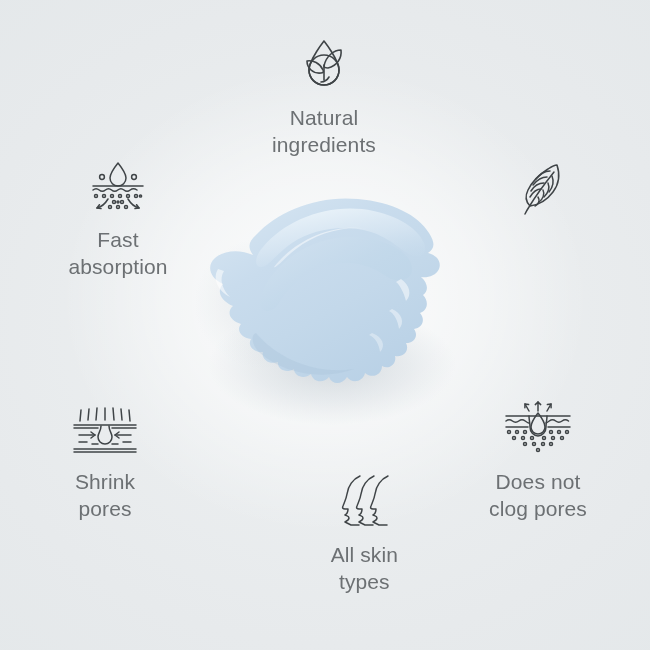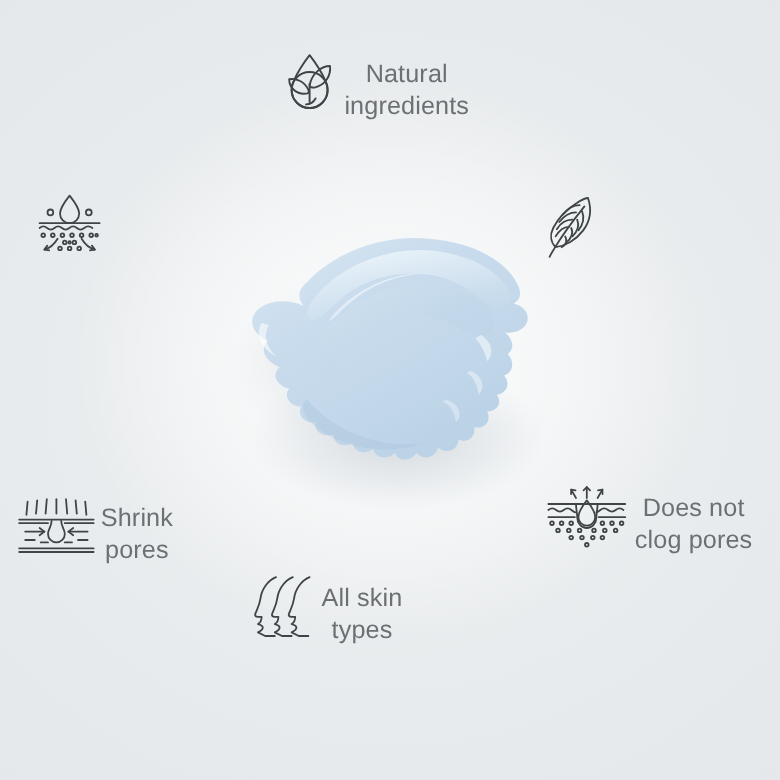--- a/index.html
+++ b/index.html
@@ -28,21 +28,21 @@
     background:
       radial-gradient(ellipse 52% 46% at 50% 46%, rgba(255,255,255,0.85) 0%, rgba(255,255,255,0.45) 45%, rgba(255,255,255,0.0) 78%),
       radial-gradient(ellipse 80% 70% at 50% 50%, #eef1f2 0%, #e7eaec 70%, #e4e8ea 100%);
     pointer-events: none;
   }
 
   
   .feature {
     position: absolute;
     display: flex;
-    flex-direction: row;
+    flex-direction: column;
     align-items: center;
     width: 190px;
   }
   .feature-icon {
     display: block;
     line-height: 0;
   }
   .feature-icon svg {
     display: block;
   }
@@ -57,21 +57,21 @@
     letter-spacing: 0.1px;
     white-space: pre-line;
   }
 
   
   #feature-natural       { left: 229px; top: 36px; }
   #feature-fast          { left: 23px;  top: 160px; }
   #feature-light         { left: 447px; top: 160px; }
   #feature-shrink        { left: 10px;  top: 406px; }
   #feature-clog          { left: 443px; top: 398px; justify-content: center; }
-  #feature-alltypes      { left: 208px; top: 473px; }
+  #feature-alltypes      { left: 208px; top: 473px; align-items: flex-end; }
 
   
   #swatch {
     position: absolute;
     left: 196px;
     top: 183px;
     width: 262px;
     height: 248px;
   }
   #swatch svg { display: block; }
@@ -226,20 +226,22 @@
         <path d="M56 48 l -4 0.6 M56 48 l -2.4 -3.3"></path>
 
         <circle cx="31" cy="42" r="1.5"></circle>
           <circle cx="39" cy="42" r="1.5"></circle>
         <circle cx="27" cy="47" r="1.5"></circle>
           <circle cx="35" cy="47" r="1.5"></circle>
         <circle cx="43" cy="47" r="1.5"></circle>
         <circle cx="35" cy="42" r="1"></circle>
       </svg>
     </span>
+    <span class="feature-label">Fast
+absorption</span>
   </div>
 
   <div class="feature" id="feature-light">
     <span class="feature-icon">
       <svg width="56" height="58" viewBox="0 0 56 58" fill="none" stroke="#3f4447" stroke-width="1.5" stroke-linecap="round" stroke-linejoin="round">
 
         <path d="M43 5
                  C 46 14, 45 24, 39 32
                  C 33 40, 24 45, 16 46
                  C 12 42, 11 36, 14 30

